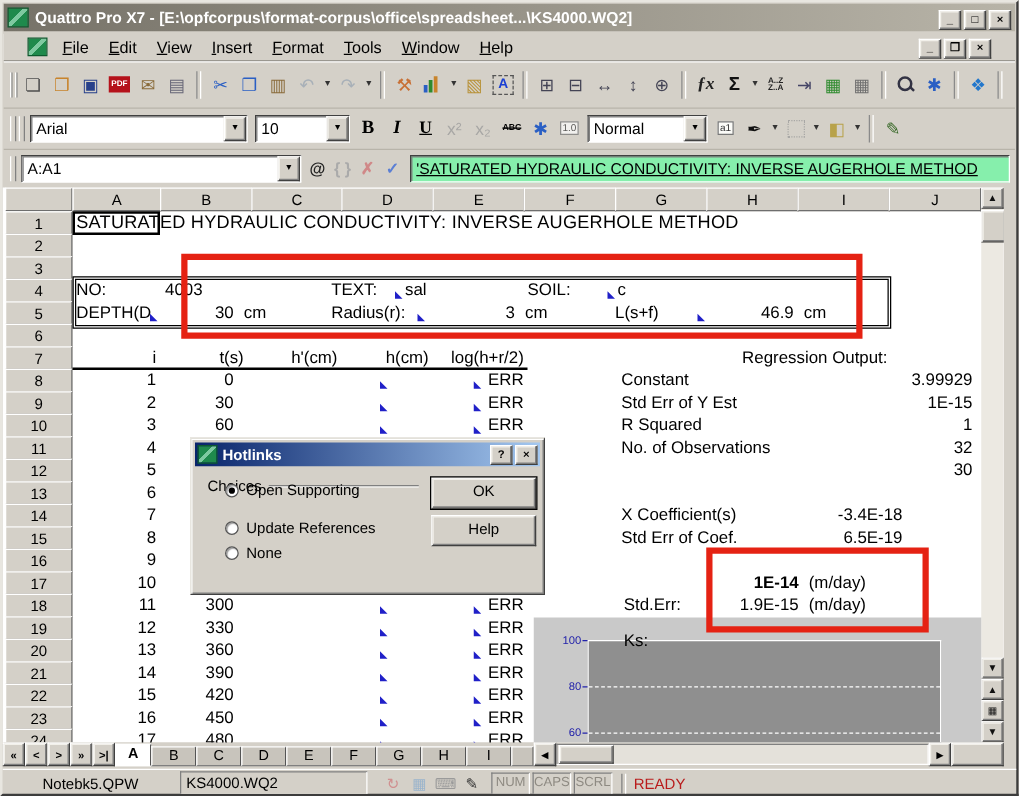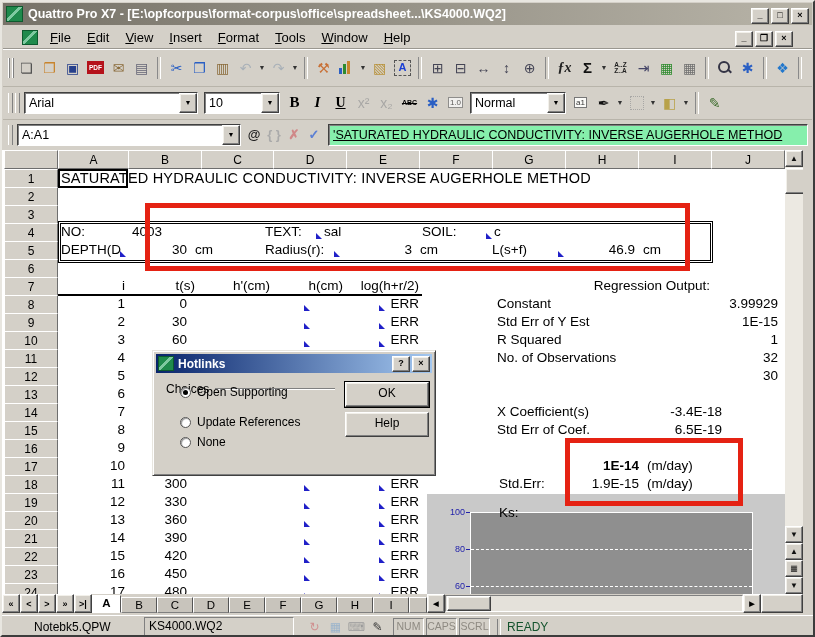--- a/index.html
+++ b/index.html
@@ -100,21 +100,21 @@
   
   .statusbar{position:absolute;left:0;top:613px;width:815px;height:22px;display:flex;align-items:center;font-size:12px;
     border-top:1px solid #fff;padding-left:10px;box-sizing:border-box;}
   .sb-file{width:110px;margin-left:22px;}
   .sb-doc{width:140px;height:17px;line-height:16px;padding:0 4px;font-size:12px;background:#d4d0c8;
     border:1px solid;border-color:#808080 #fff #fff #808080;margin-right:10px;}
   .sb-ico{width:17px;height:15px;display:flex;align-items:center;justify-content:center;font-size:12px;margin:0 2px;}
   .sb-ind{width:29px;height:16px;text-align:center;font-size:10.5px;line-height:15px;color:#8e8a82;
     border:1px solid;border-color:#808080 #fff #fff #808080;margin:0 1px;}
   .groove{width:2px;height:16px;border-left:1px solid #808080;border-right:1px solid #fff;margin:0 6px;}
-  .sb-mode{font-size:12px;color:#14532d;}
+  .sb-mode{font-size:12px;color:#b91c1c;}
 </style>
 </head>
 <body>
 
 <div class="window">
 
   <div class="titlebar">
     <span class="appicon"></span>
     <span class="titletext">Quattro Pro X7 - [E:\opfcorpus\format-corpus\office\spreadsheet...\KS4000.WQ2]</span>
     <span id="win-controls"><span class="wbtn btn3d" style="display: inline-block;">_</span><span class="wbtn btn3d" style="display: inline-block;">□</span><span class="wbtn btn3d" style="display: inline-block;">×</span></span>

